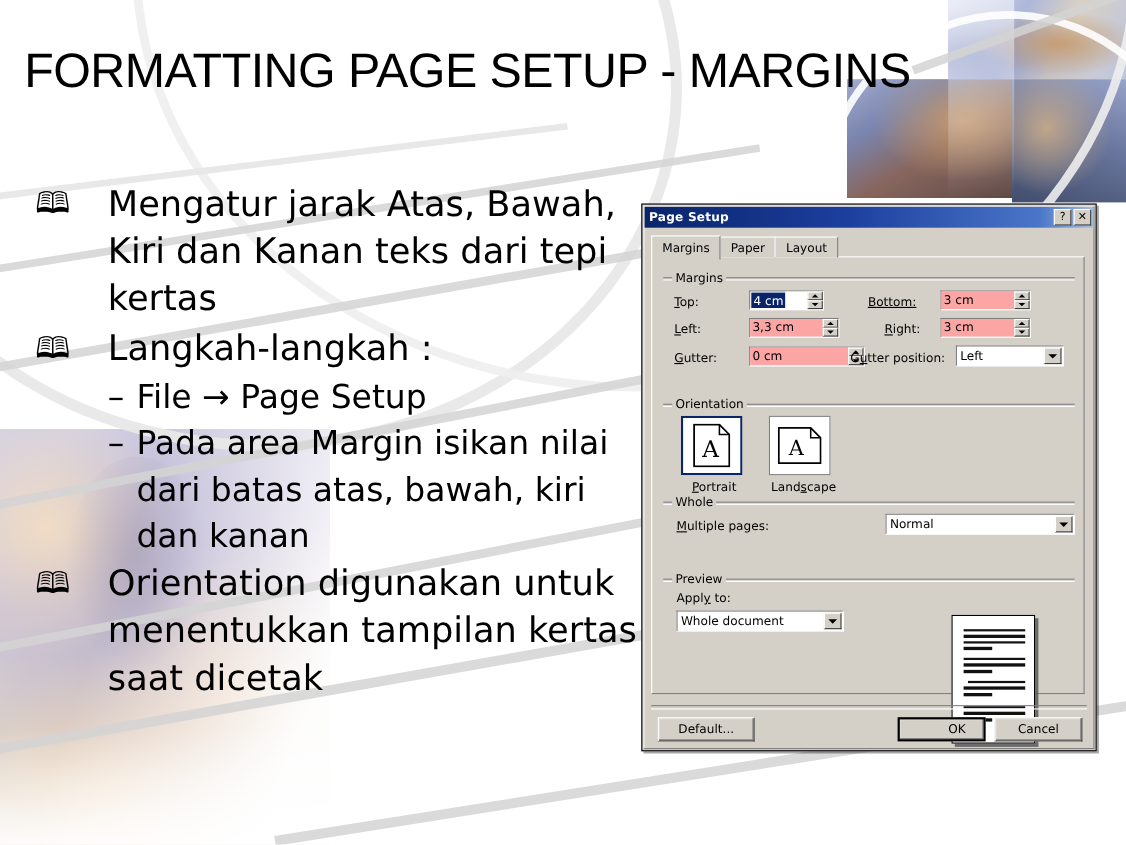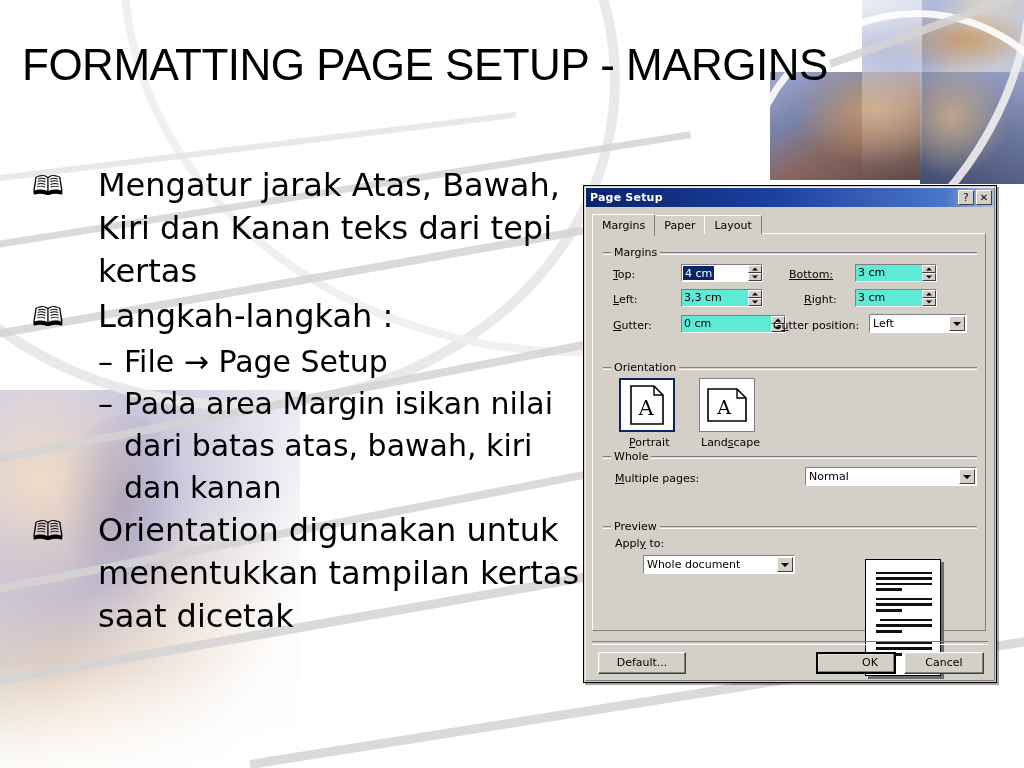--- a/index.html
+++ b/index.html
@@ -322,21 +322,21 @@
     border-bottom: 1px solid #ffffff;
     box-sizing: border-box;
     display: flex;
   }
   .spin-input {
     flex: 1 1 auto;
     font-size: 11px;
     line-height: 16px;
     padding-left: 2px;
     color: #000;
-    background: #5eead4;
+    background: #fca5a5;
     overflow: hidden;
     white-space: nowrap;
   }
   .spin-input.selected {
     background: #0a246a;
     color: #ffffff;
     display: inline-block;
     flex: 0 0 auto;
     padding-right: 2px;
     margin: 1px 0 1px 1px;
@@ -554,21 +554,21 @@
       <div class="tab">Layout</div>
     </div>
 
     <div class="tabpanel">
 
       <div class="group" style="left:10px; top:18px; width:374px; height:98px;">
         <span class="group-label">Margins</span>
       </div>
 
       <span class="fld-label" style="left:20px; top:34px;"><span class="und">T</span>op:</span>
-      <div class="spinbox" style="left:88px; top:30px; width:82px;">
+      <div class="spinbox" style="left:88px; top:30px; width:68px;">
         <span class="spin-input selected">4 cm</span>
         <span class="spin-rest"></span>
         <span class="spin-btns">
           <span class="spin-up"></span>
           <span class="spin-dn"></span>
         </span>
       </div>
 
       <span class="fld-label" style="left:196px; top:34px;text-decoration:underline;"><span class="und">B</span>ottom:</span>
       <div class="spinbox" style="left:262px; top:30px; width:82px;">
@@ -640,21 +640,21 @@
       <span class="fld-label" style="left:22px; top:238px;"><span class="und">M</span>ultiple pages:</span>
       <div class="combo" style="left:212px; top:233px; width:172px;">
         <span class="combo-val">Normal</span>
         <span class="combo-arrow"></span>
       </div>
 
       <div class="group" style="left:10px; top:292px; width:374px; height:96px;">
         <span class="group-label">Preview</span>
       </div>
       <span class="fld-label" style="left:22px; top:303px;">Appl<span class="und">y</span> to:</span>
-      <div class="combo" style="left:22px; top:321px; width:152px;margin-left:28px;">
+      <div class="combo" style="left:22px; top:321px; width:152px;">
         <span class="combo-val">Whole document</span>
         <span class="combo-arrow"></span>
       </div>
 
       <div class="preview-page" style="left:272px; top:325px; width:76px; height:117px;">
         <div class="pv-line" style="top:12px; width:56px; height:2px;"></div>
         <div class="pv-line" style="top:17px; width:56px; height:3px;"></div>
         <div class="pv-line" style="top:23px; width:56px; height:2px;"></div>
         <div class="pv-line" style="top:28px; width:26px; height:3px;"></div>
         <div class="pv-line" style="top:38px; width:56px; height:2px;"></div>

